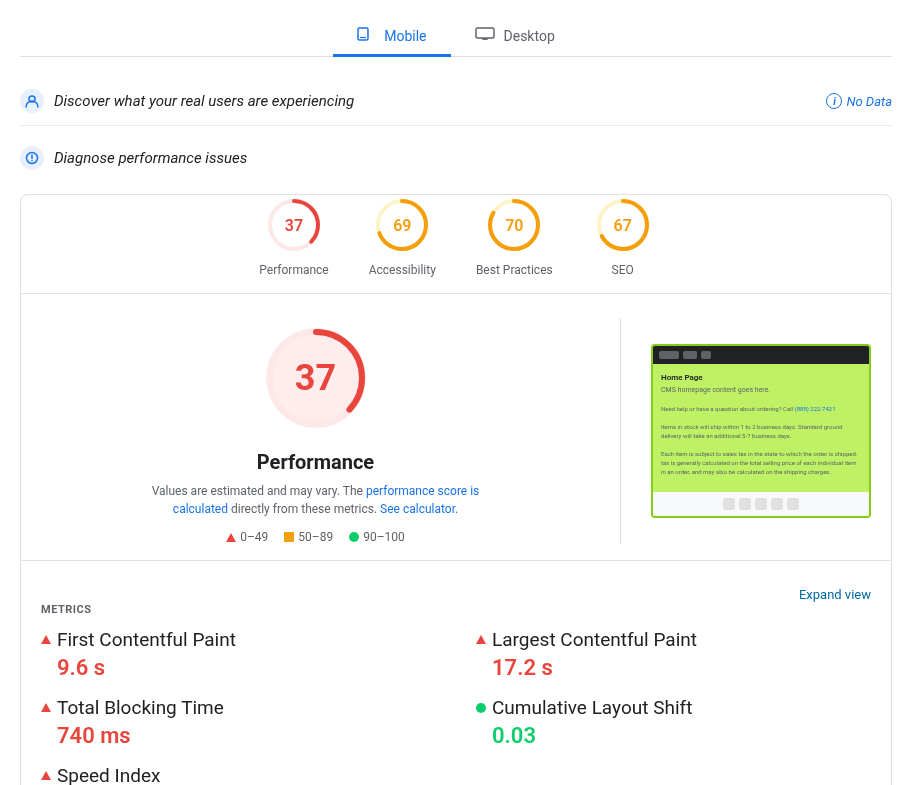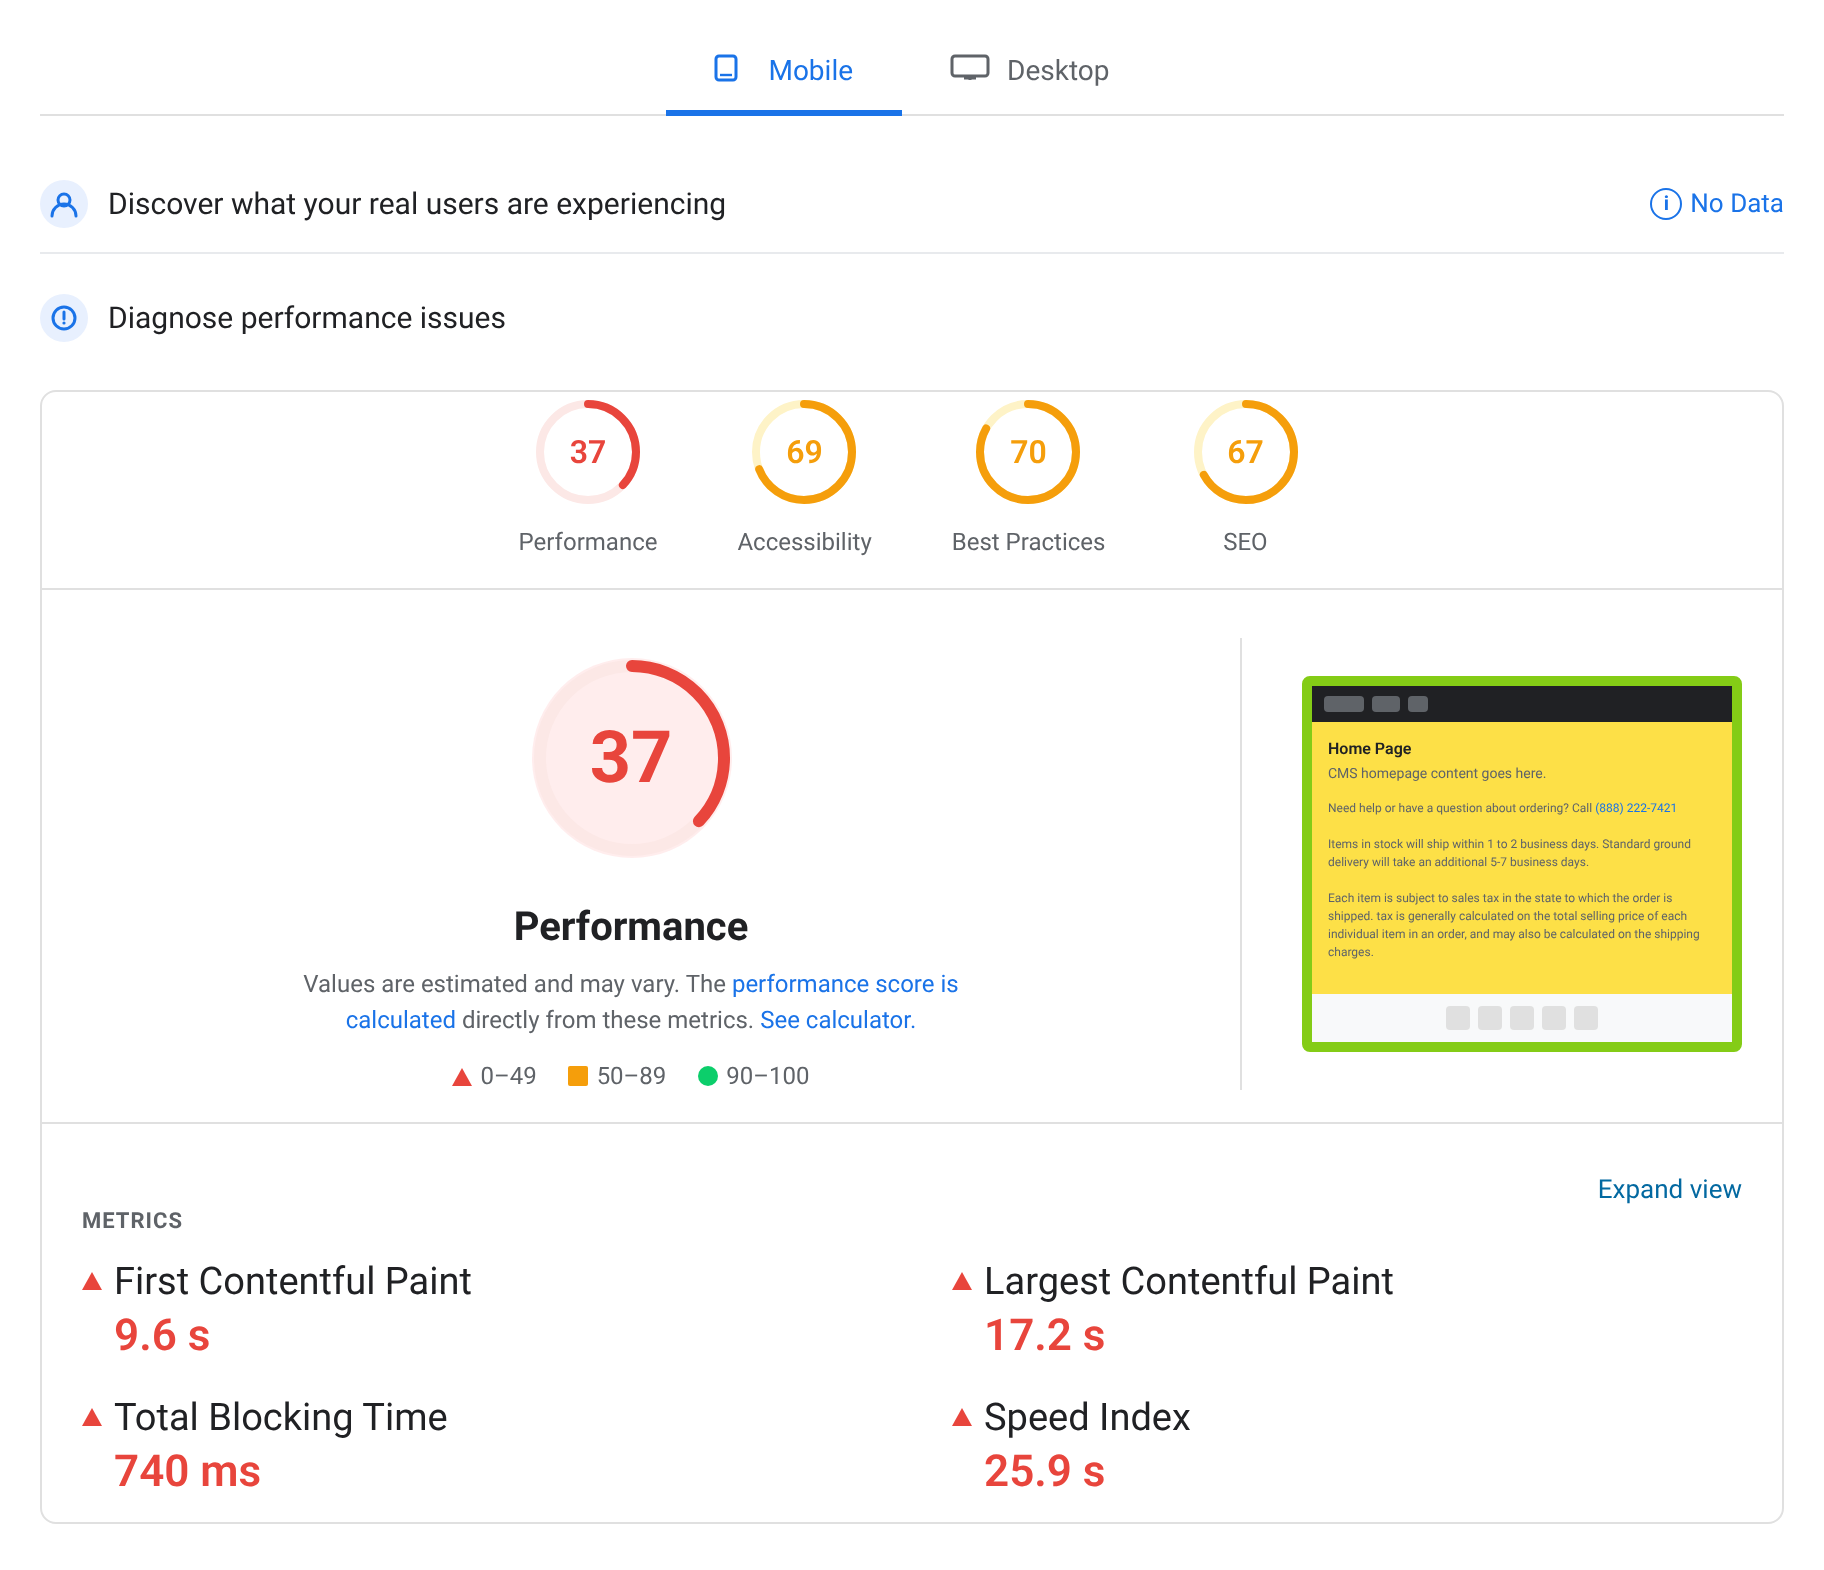--- a/index.html
+++ b/index.html
@@ -41,20 +41,21 @@
       border-bottom: 3px solid #1a73e8;
     }
 
     
     .section-row {
       display: flex;
       align-items: center;
       gap: 10px;
       padding: 12px 0;
       border-bottom: 1px solid #e8eaed;
+      font-style: italic;
     }
     .section-row .section-icon {
       width: 24px;
       height: 24px;
       background: #e8f0fe;
       border-radius: 50%;
       display: flex;
       align-items: center;
       justify-content: center;
       flex-shrink: 0;
@@ -222,26 +223,26 @@
     .legend-circle {
       width: 10px;
       height: 10px;
       background: #0cce6b;
       border-radius: 50%;
     }
 
     
     .site-preview {
       width: 236px;
-      border: 5px solid #84cc16;
+      border: 2px solid #84cc16;
       border-radius: 4px;
       overflow: hidden;
       font-size: 7px;
       color: #5f6368;
-      background: #fde047;
+      background: #bef264;
     }
     .preview-topbar {
       background: #202124;
       height: 18px;
       display: flex;
       align-items: center;
       padding: 0 6px;
       gap: 4px;
     }
     .preview-topbar-dot {
@@ -556,20 +557,27 @@
         </div>
 
         <div class="metric-item">
           <div class="metric-header">
             <div class="metric-triangle-red"></div>
             <span>Total Blocking Time</span>
           </div>
           <div class="metric-value-red">740 ms</div>
         </div>
 
+        <div class="metric-item">
+          <div class="metric-header">
+            <div class="metric-circle-green"></div>
+            <span>Cumulative Layout Shift</span>
+          </div>
+          <div class="metric-value-green">0.03</div>
+        </div>
 
         <div class="metric-item">
           <div class="metric-header">
             <div class="metric-triangle-red"></div>
             <span>Speed Index</span>
           </div>
           <div class="metric-value-red">25.9 s</div>
         </div>
 
       </div>

